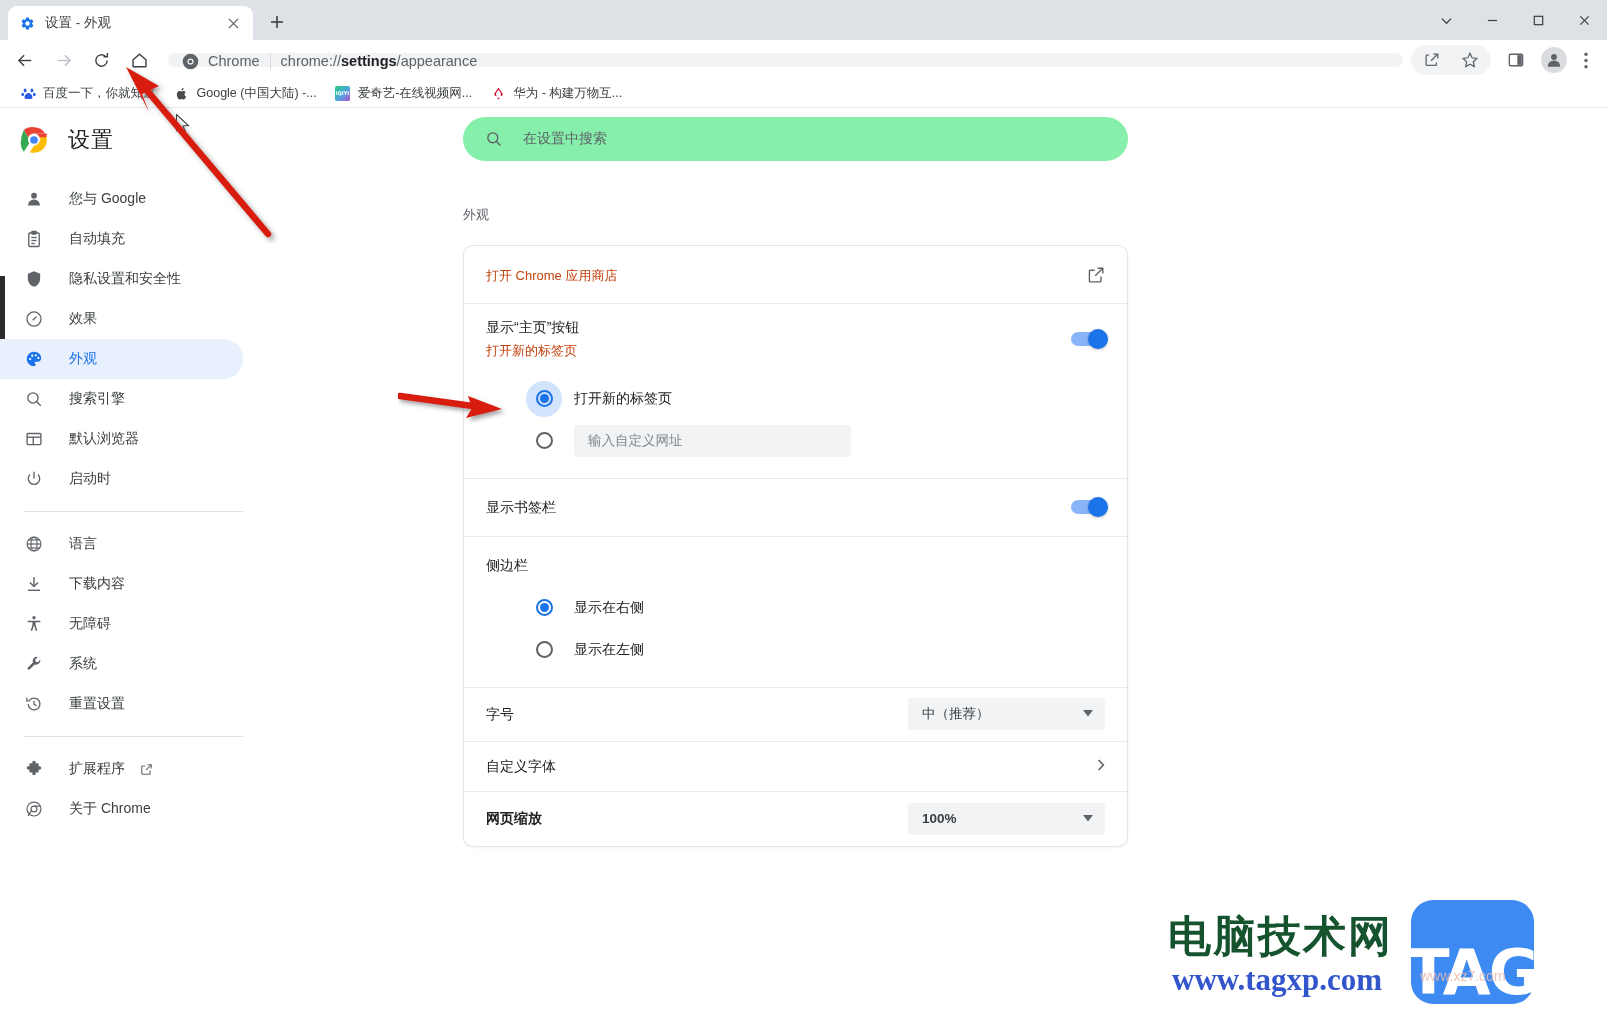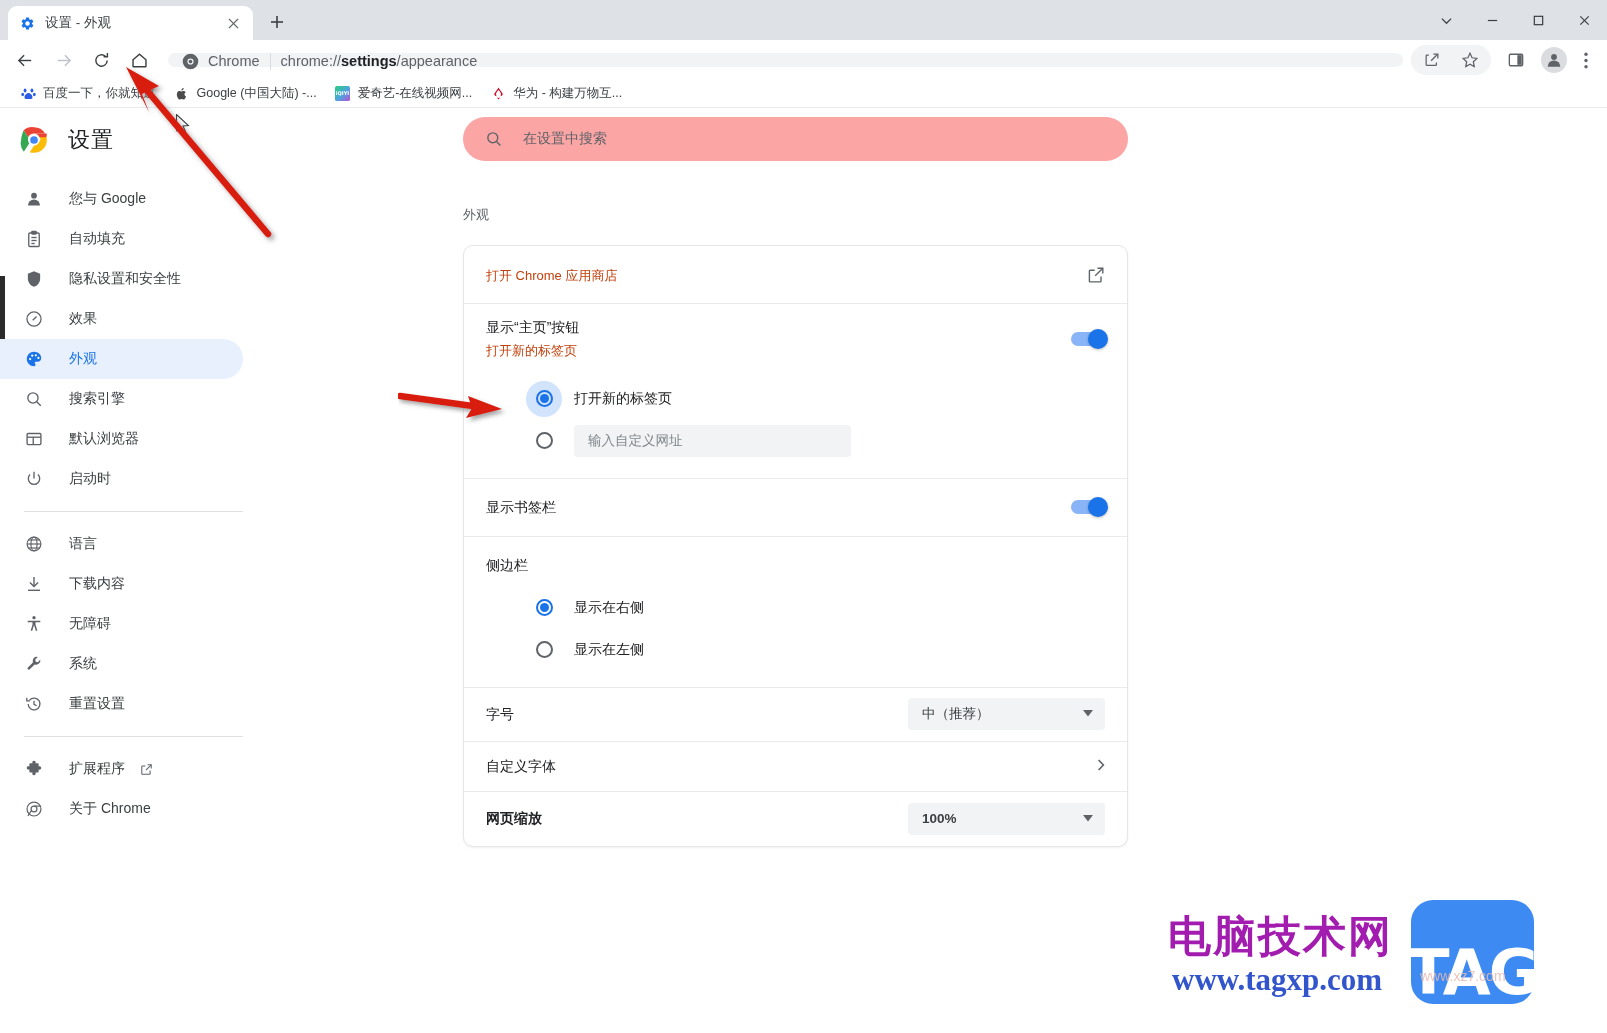--- a/index.html
+++ b/index.html
@@ -142,21 +142,21 @@
   .navitem.selected .nav-label { color:#1a73e8; }
   .navitem.selected .nav-ico { color:#1a73e8; }
   .nav-ext-ico { margin-left:14px; width:14px; height:14px; display:flex; align-items:center; justify-content:center; }
   .nav-sep { height:1px; background:#e0e0e0; margin: 12px 22px 12px 24px; }
 
   
   .content { position:absolute; left:265px; top:0; width:1342px; height:924px; }
   .searchwrap { padding-top:8px; padding-left:198px; }
   .searchbox {
     width:665px; height:44px;
-    background:#fca5a5; border-radius:22px;
+    background:#86efac; border-radius:22px;
     display:flex; align-items:center; padding-left:22px;
   }
   .search-ico { width:18px; height:18px; color:#5f6368; flex:0 0 auto; }
   .search-ph { margin-left:20px; font-size:14px; color:#5f6368; }
 
   .sect-title {
     margin-top:45px; margin-left:198px;
     font-size:13px; color:#5f6368;
   }
 
@@ -233,21 +233,21 @@
   .anno { position:absolute; pointer-events:none; }
 
   
   .cursor { position:absolute; left:176px; top:114px; width:16px; height:22px; }
 
   
   .watermark { position:absolute; left:1168px; top:900px; width:420px; height:110px; }
   .wm-cn {
     position:absolute; left:0; top:8px;
     font-family:"DejaVu Sans", sans-serif;
-    font-size:43px; font-weight:700; color:#a21caf; letter-spacing:2px;
+    font-size:43px; font-weight:700; color:#14532d; letter-spacing:2px;
     white-space:nowrap;
   }
   .wm-url {
     position:absolute; left:4px; top:62px;
     font-family:"Liberation Serif", serif;
     font-size:31px; font-weight:700; color:#3355cc; letter-spacing:0px;
     white-space:nowrap;
   }
   .wm-tag {
     position:absolute; left:243px; top:0px;

